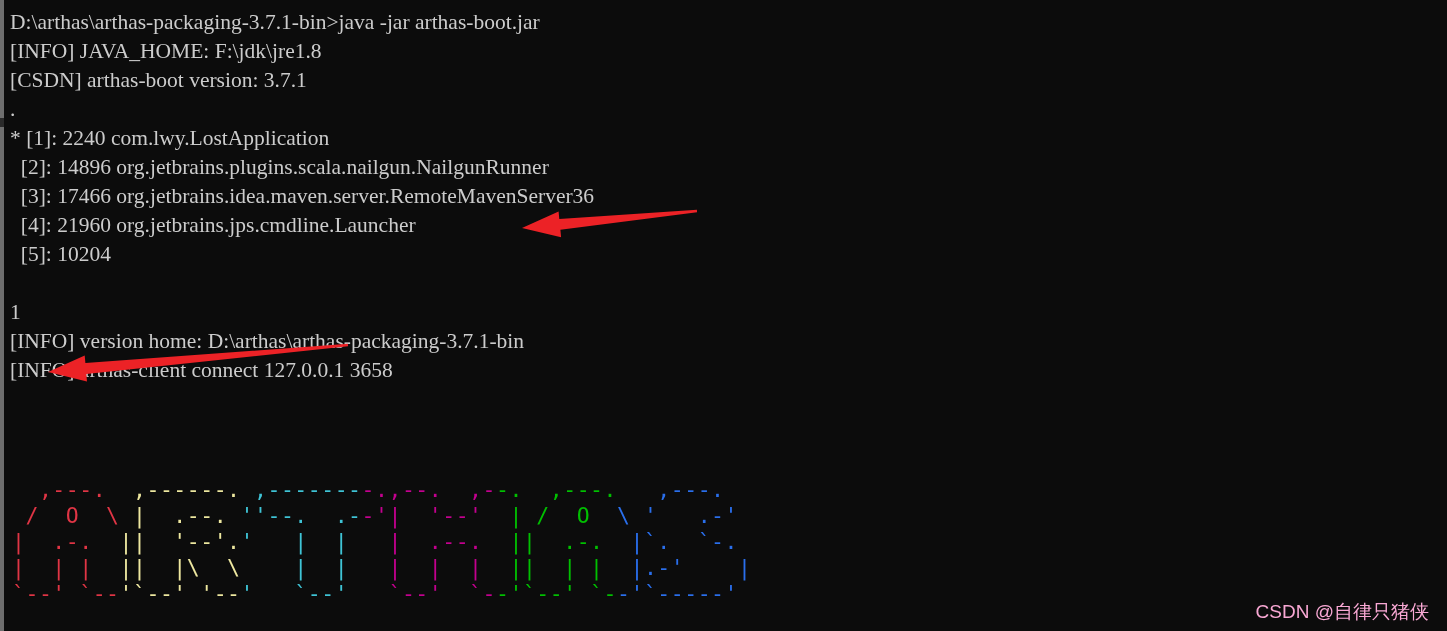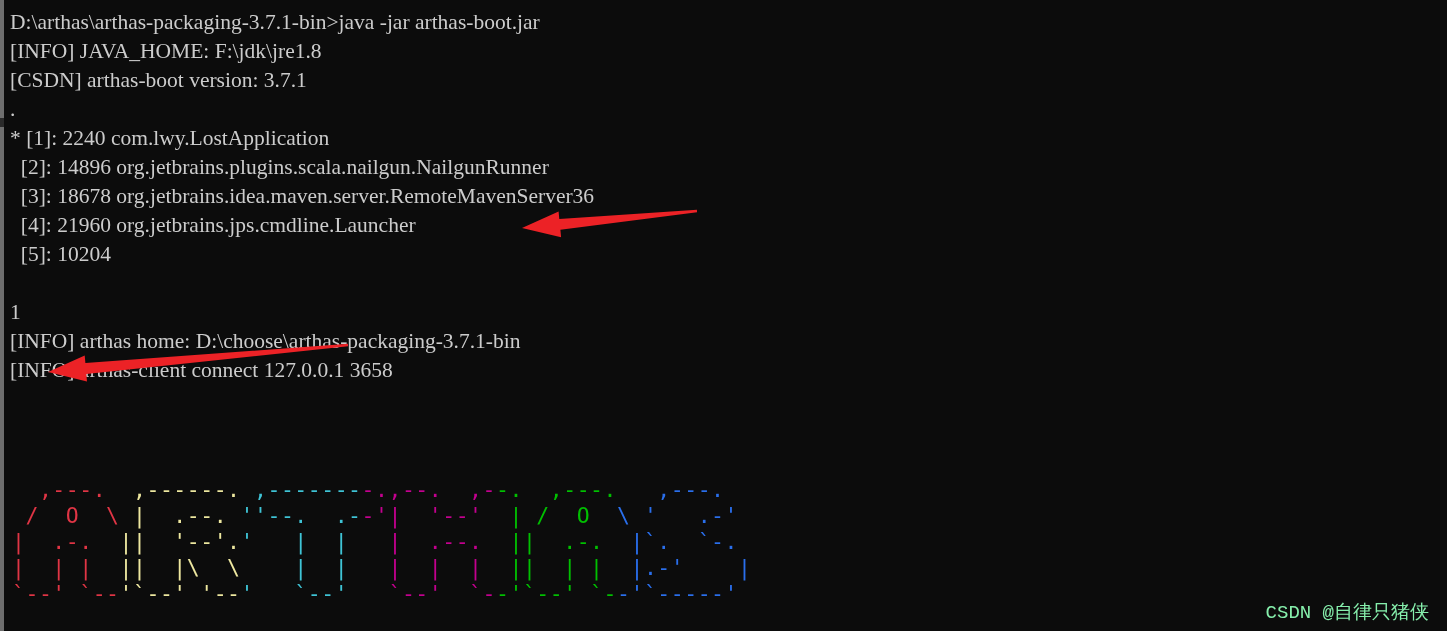--- a/index.html
+++ b/index.html
@@ -71,49 +71,49 @@
     left: 0; top: 0;
     width: 1447px; height: 631px;
     pointer-events: none;
   }
 
   
   #watermark {
     position: absolute;
     right: 18px;
     bottom: 6px;
-    color: #86efac;
+    color: #f9a8d4;
     font-size: 19px;
-    font-family: Liberation Mono, monospace;
+    font-family: Liberation Sans, sans-serif;
     white-space: pre;
   }
 </style>
 </head>
 <body>
 
 <div id="screen">
 
   <div id="scrollbar-track">
     <div id="scrollbar-thumb"></div>
     <div id="scrollbar-notch"></div>
   </div>
 
   <div id="console">
     <div class="line">D:\arthas\arthas-packaging-3.7.1-bin&gt;java -jar arthas-boot.jar</div>
     <div class="line">[INFO] JAVA_HOME: F:\jdk\jre1.8</div>
     <div class="line">[CSDN] arthas-boot version: 3.7.1</div>
     <div class="line">.</div>
     <div class="line">* [1]: 2240 com.lwy.LostApplication</div>
     <div class="line">  [2]: 14896 org.jetbrains.plugins.scala.nailgun.NailgunRunner</div>
-    <div class="line">  [3]: 18678 org.jetbrains.idea.maven.server.RemoteMavenServer36</div>
+    <div class="line">  [3]: 17466 org.jetbrains.idea.maven.server.RemoteMavenServer36</div>
     <div class="line">  [4]: 21960 org.jetbrains.jps.cmdline.Launcher</div>
     <div class="line">  [5]: 10204</div>
     <div class="line"></div>
     <div class="line">1</div>
-    <div class="line">[INFO] arthas home: D:\choose\arthas-packaging-3.7.1-bin</div>
+    <div class="line">[INFO] version home: D:\arthas\arthas-packaging-3.7.1-bin</div>
     <div class="line">[INFO] arthas-client connect 127.0.0.1 3658</div>
   </div>
 
   <div id="banner"><span class="art-row"><span class="seg" style="color: rgb(224, 53, 69);">  ,---. </span><span class="seg" style="color: rgb(238, 232, 160);"> ,------.</span><span class="seg" style="color: rgb(63, 196, 214);"> ,-------</span><span class="seg" style="color: rgb(196, 0, 143);">-.,--.  ,-</span><span class="seg" style="color: rgb(0, 192, 0);">-.  ,---.</span><span class="seg" style="color: rgb(42, 111, 236);">   ,---.  </span></span><span class="art-row"><span class="seg" style="color: rgb(224, 53, 69);"> /  O  \</span><span class="seg" style="color: rgb(238, 232, 160);"> |  .--. </span><span class="seg" style="color: rgb(63, 196, 214);">''--.  .-</span><span class="seg" style="color: rgb(196, 0, 143);">-'|  '--' </span><span class="seg" style="color: rgb(0, 192, 0);"> | /  O  </span><span class="seg" style="color: rgb(42, 111, 236);">\ '   .-' </span></span><span class="art-row"><span class="seg" style="color: rgb(224, 53, 69);">|  .-.  </span><span class="seg" style="color: rgb(238, 232, 160);">||  '--'.</span><span class="seg" style="color: rgb(63, 196, 214);">'   |  | </span><span class="seg" style="color: rgb(196, 0, 143);">  |  .--. </span><span class="seg" style="color: rgb(0, 192, 0);"> ||  .-. </span><span class="seg" style="color: rgb(42, 111, 236);"> |`.  `-. </span></span><span class="art-row"><span class="seg" style="color: rgb(224, 53, 69);">|  | |  </span><span class="seg" style="color: rgb(238, 232, 160);">||  |\  \</span><span class="seg" style="color: rgb(63, 196, 214);">    |  | </span><span class="seg" style="color: rgb(196, 0, 143);">  |  |  | </span><span class="seg" style="color: rgb(0, 192, 0);"> ||  | | </span><span class="seg" style="color: rgb(42, 111, 236);"> |.-'    |</span></span><span class="art-row"><span class="seg" style="color: rgb(224, 53, 69);">`--' `--</span><span class="seg" style="color: rgb(238, 232, 160);">'`--' '--</span><span class="seg" style="color: rgb(63, 196, 214);">'   `--' </span><span class="seg" style="color: rgb(196, 0, 143);">  `--'  `-</span><span class="seg" style="color: rgb(0, 192, 0);">-'`--' `-</span><span class="seg" style="color: rgb(42, 111, 236);">-'`-----' </span></span></div>
 
   <svg id="arrows" viewBox="0 0 1447 631" width="1447" height="631">
       <polygon points="696.9,209.8 559.3,218.9 558.6,211.4 522.0,228.0 561.1,237.3 560.4,229.8 697.1,212.2" fill="#ec2226"></polygon>
       <polygon points="347.9,343.8 85.4,363.1 84.7,355.6 48.0,372.0 87.0,381.5 86.3,374.1 348.1,346.2" fill="#ec2226"></polygon>
     </svg>
 

